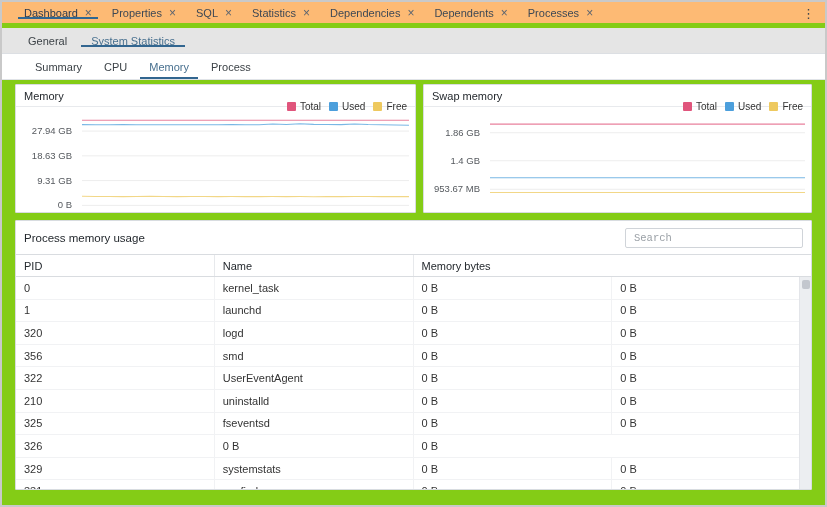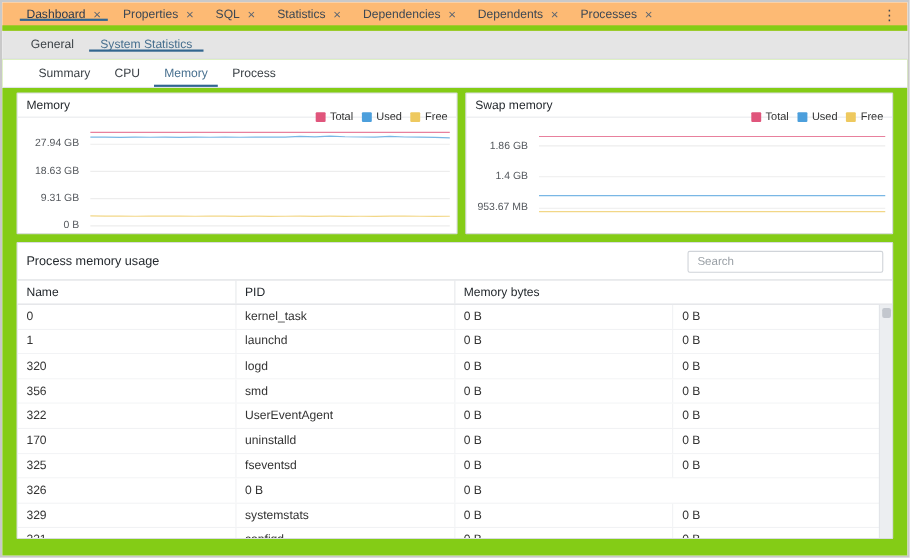--- a/index.html
+++ b/index.html
@@ -76,21 +76,21 @@
   
   .table-panel { margin:7px 13px 0 13px; height:270px; display:flex; flex-direction:column; }
   .table-title-row {
     height:33px; display:flex; align-items:center; justify-content:space-between;
     padding:0 8px;
   }
   .table-title { font-size:11.5px; color:#24292e; }
   .search-input {
     width:178px; height:20px; border:1px solid #d0d4d9; border-radius:2px;
     font-size:10.5px; padding:0 8px; color:#333; outline:none;
-    font-family:Liberation Sans, sans-serif;
+    font-family:Liberation Mono, monospace;
   }
   .search-input::placeholder { color:#9aa0a6; }
   .grid-header {
     height:23px; display:flex; border-top:1px solid #d9dce0; border-bottom:1px solid #d9dce0;
     background:#fff; flex:none;
   }
   .th {
     width:25%; font-size:11px; color:#24292e; display:flex; align-items:center;
     padding-left:8px; border-right:1px solid #e7e9ec;
   }
@@ -242,22 +242,22 @@
         </div>
       </div>
     </div>
 
     <div class="panel table-panel">
       <div class="table-title-row">
         <span class="table-title">Process memory usage</span>
         <input class="search-input" type="text" placeholder="Search" style="">
       </div>
       <div class="grid-header">
+          <div class="th">PID</div>
           <div class="th">Name</div>
-          <div class="th">PID</div>
           <div class="th">Memory bytes</div>
         </div>
       <div class="grid-body">
         <div class="trow">
             <div class="td">0</div>
             <div class="td">kernel_task</div>
             <div class="td">0 B</div>
             <div class="td">0 B</div>
           </div>
           <div class="trow">
@@ -278,21 +278,21 @@
             <div class="td">0 B</div>
             <div class="td">0 B</div>
           </div>
           <div class="trow">
             <div class="td">322</div>
             <div class="td">UserEventAgent</div>
             <div class="td">0 B</div>
             <div class="td">0 B</div>
           </div>
           <div class="trow">
-            <div class="td">170</div>
+            <div class="td">210</div>
             <div class="td">uninstalld</div>
             <div class="td">0 B</div>
             <div class="td">0 B</div>
           </div>
           <div class="trow">
             <div class="td">325</div>
             <div class="td">fseventsd</div>
             <div class="td">0 B</div>
             <div class="td">0 B</div>
           </div>

